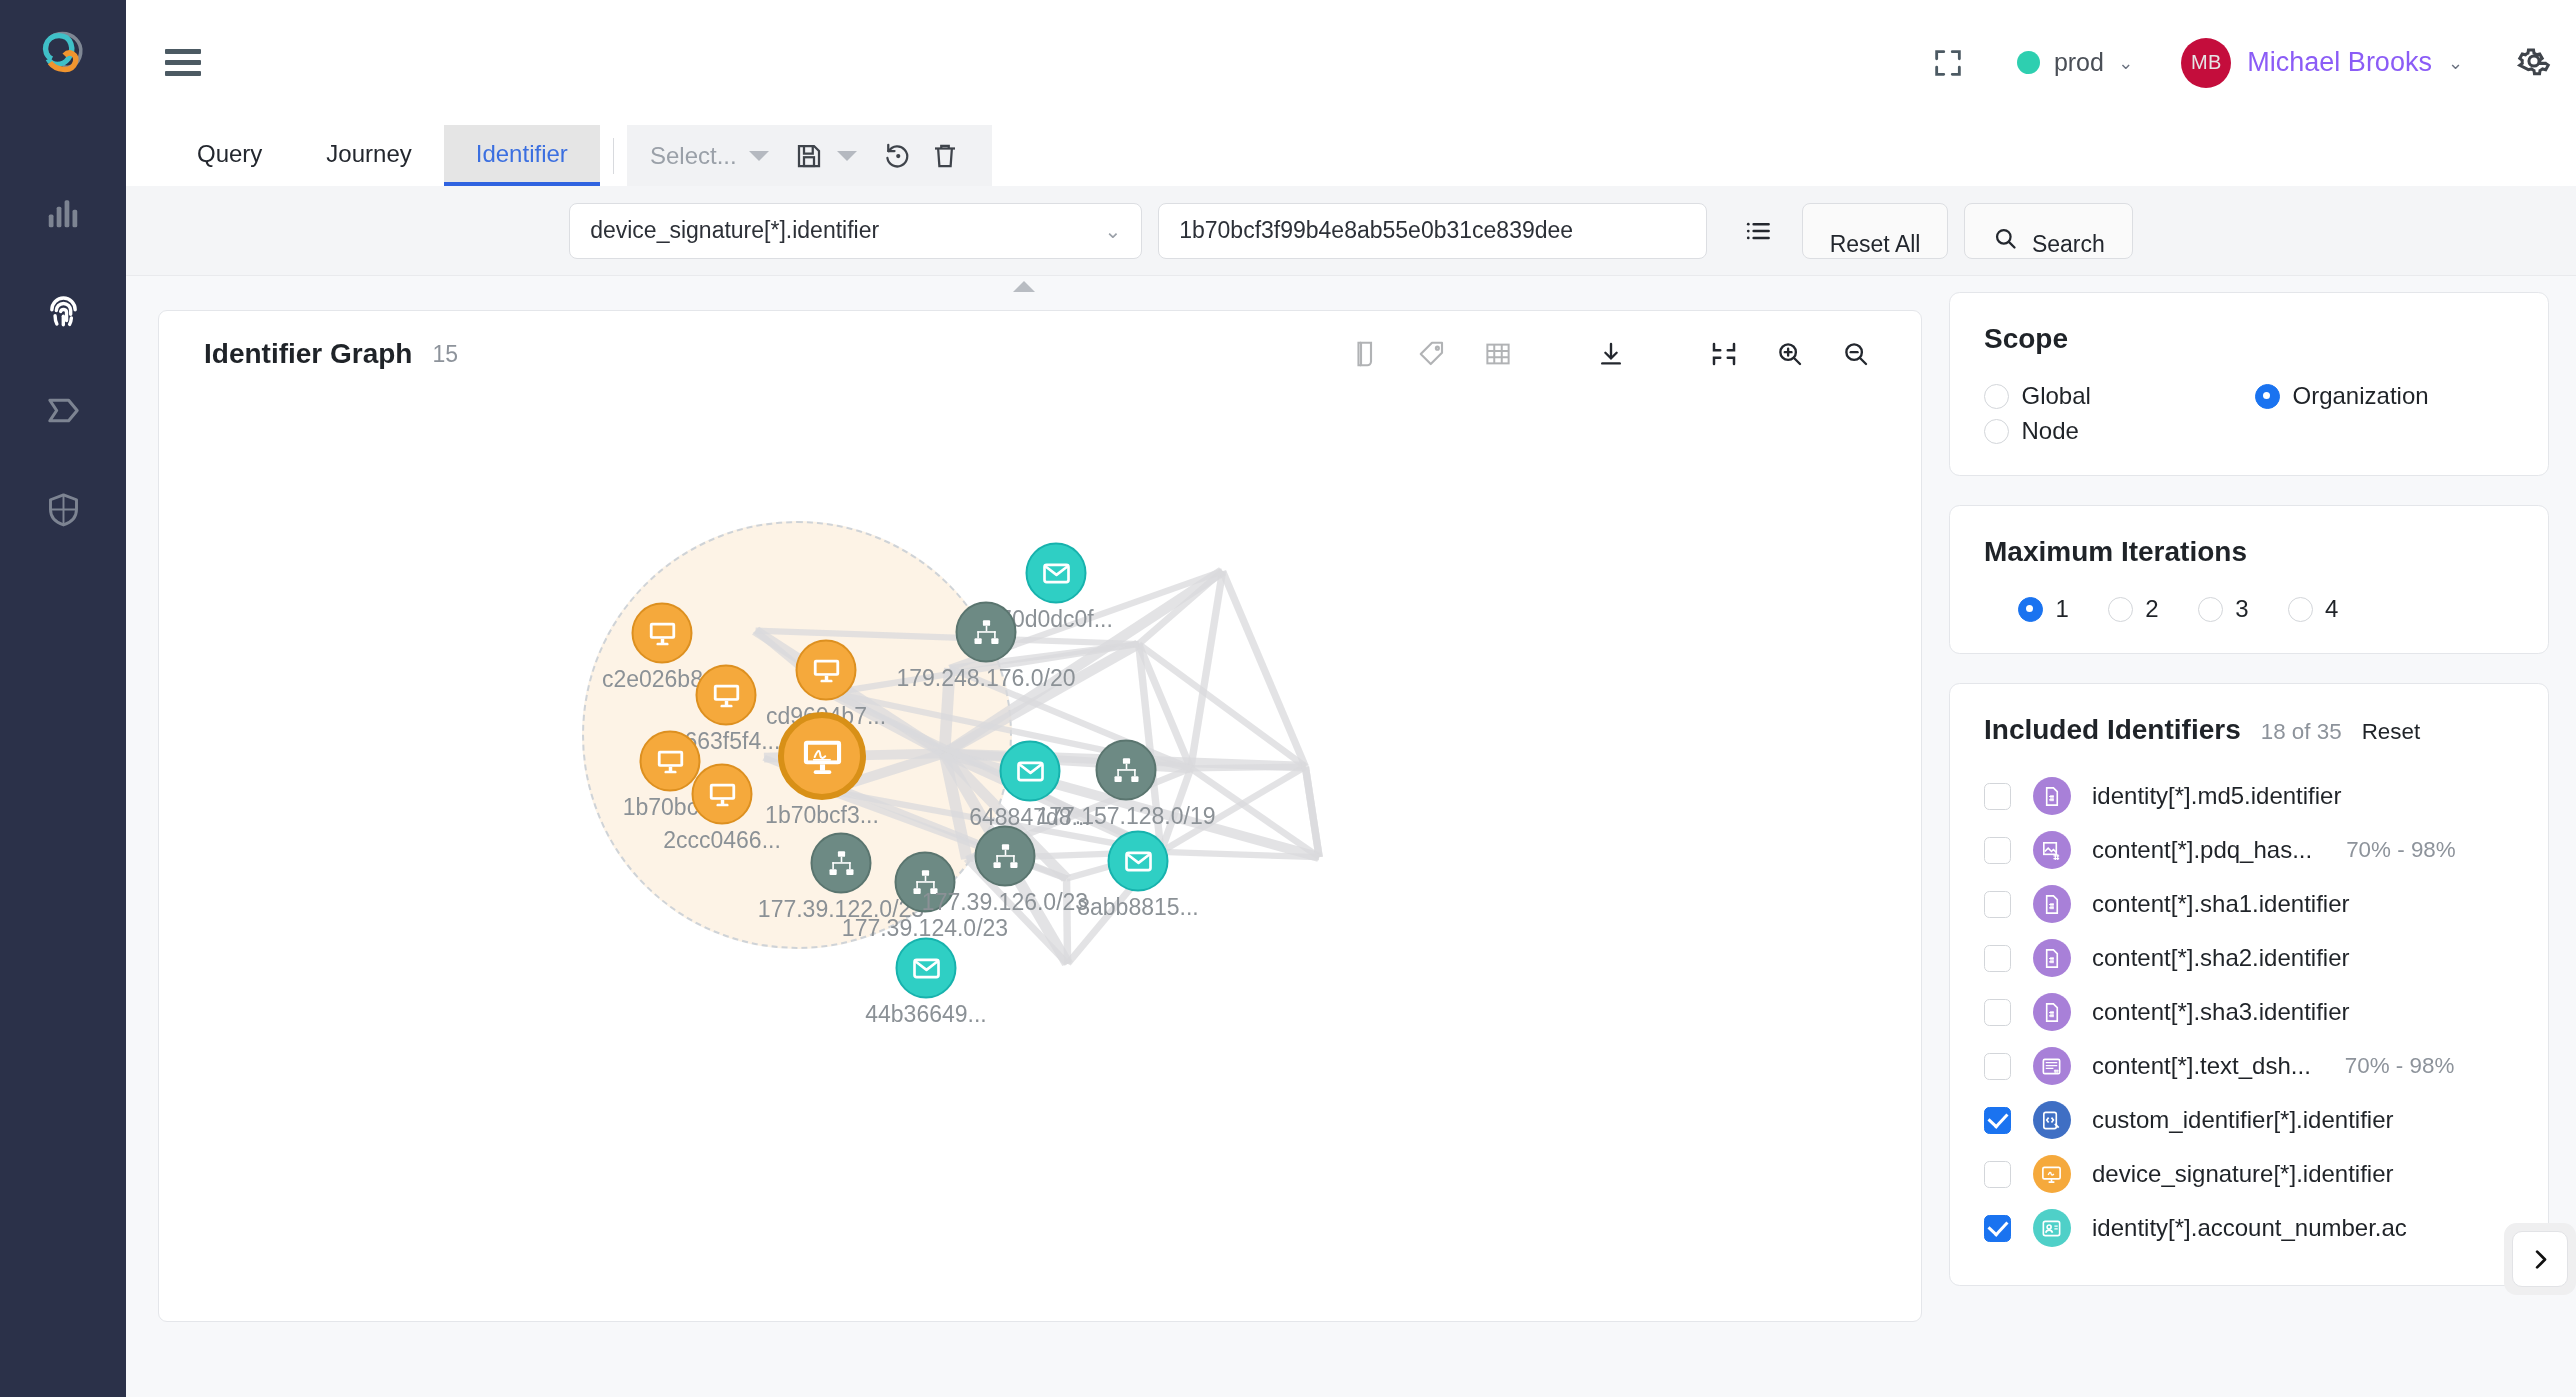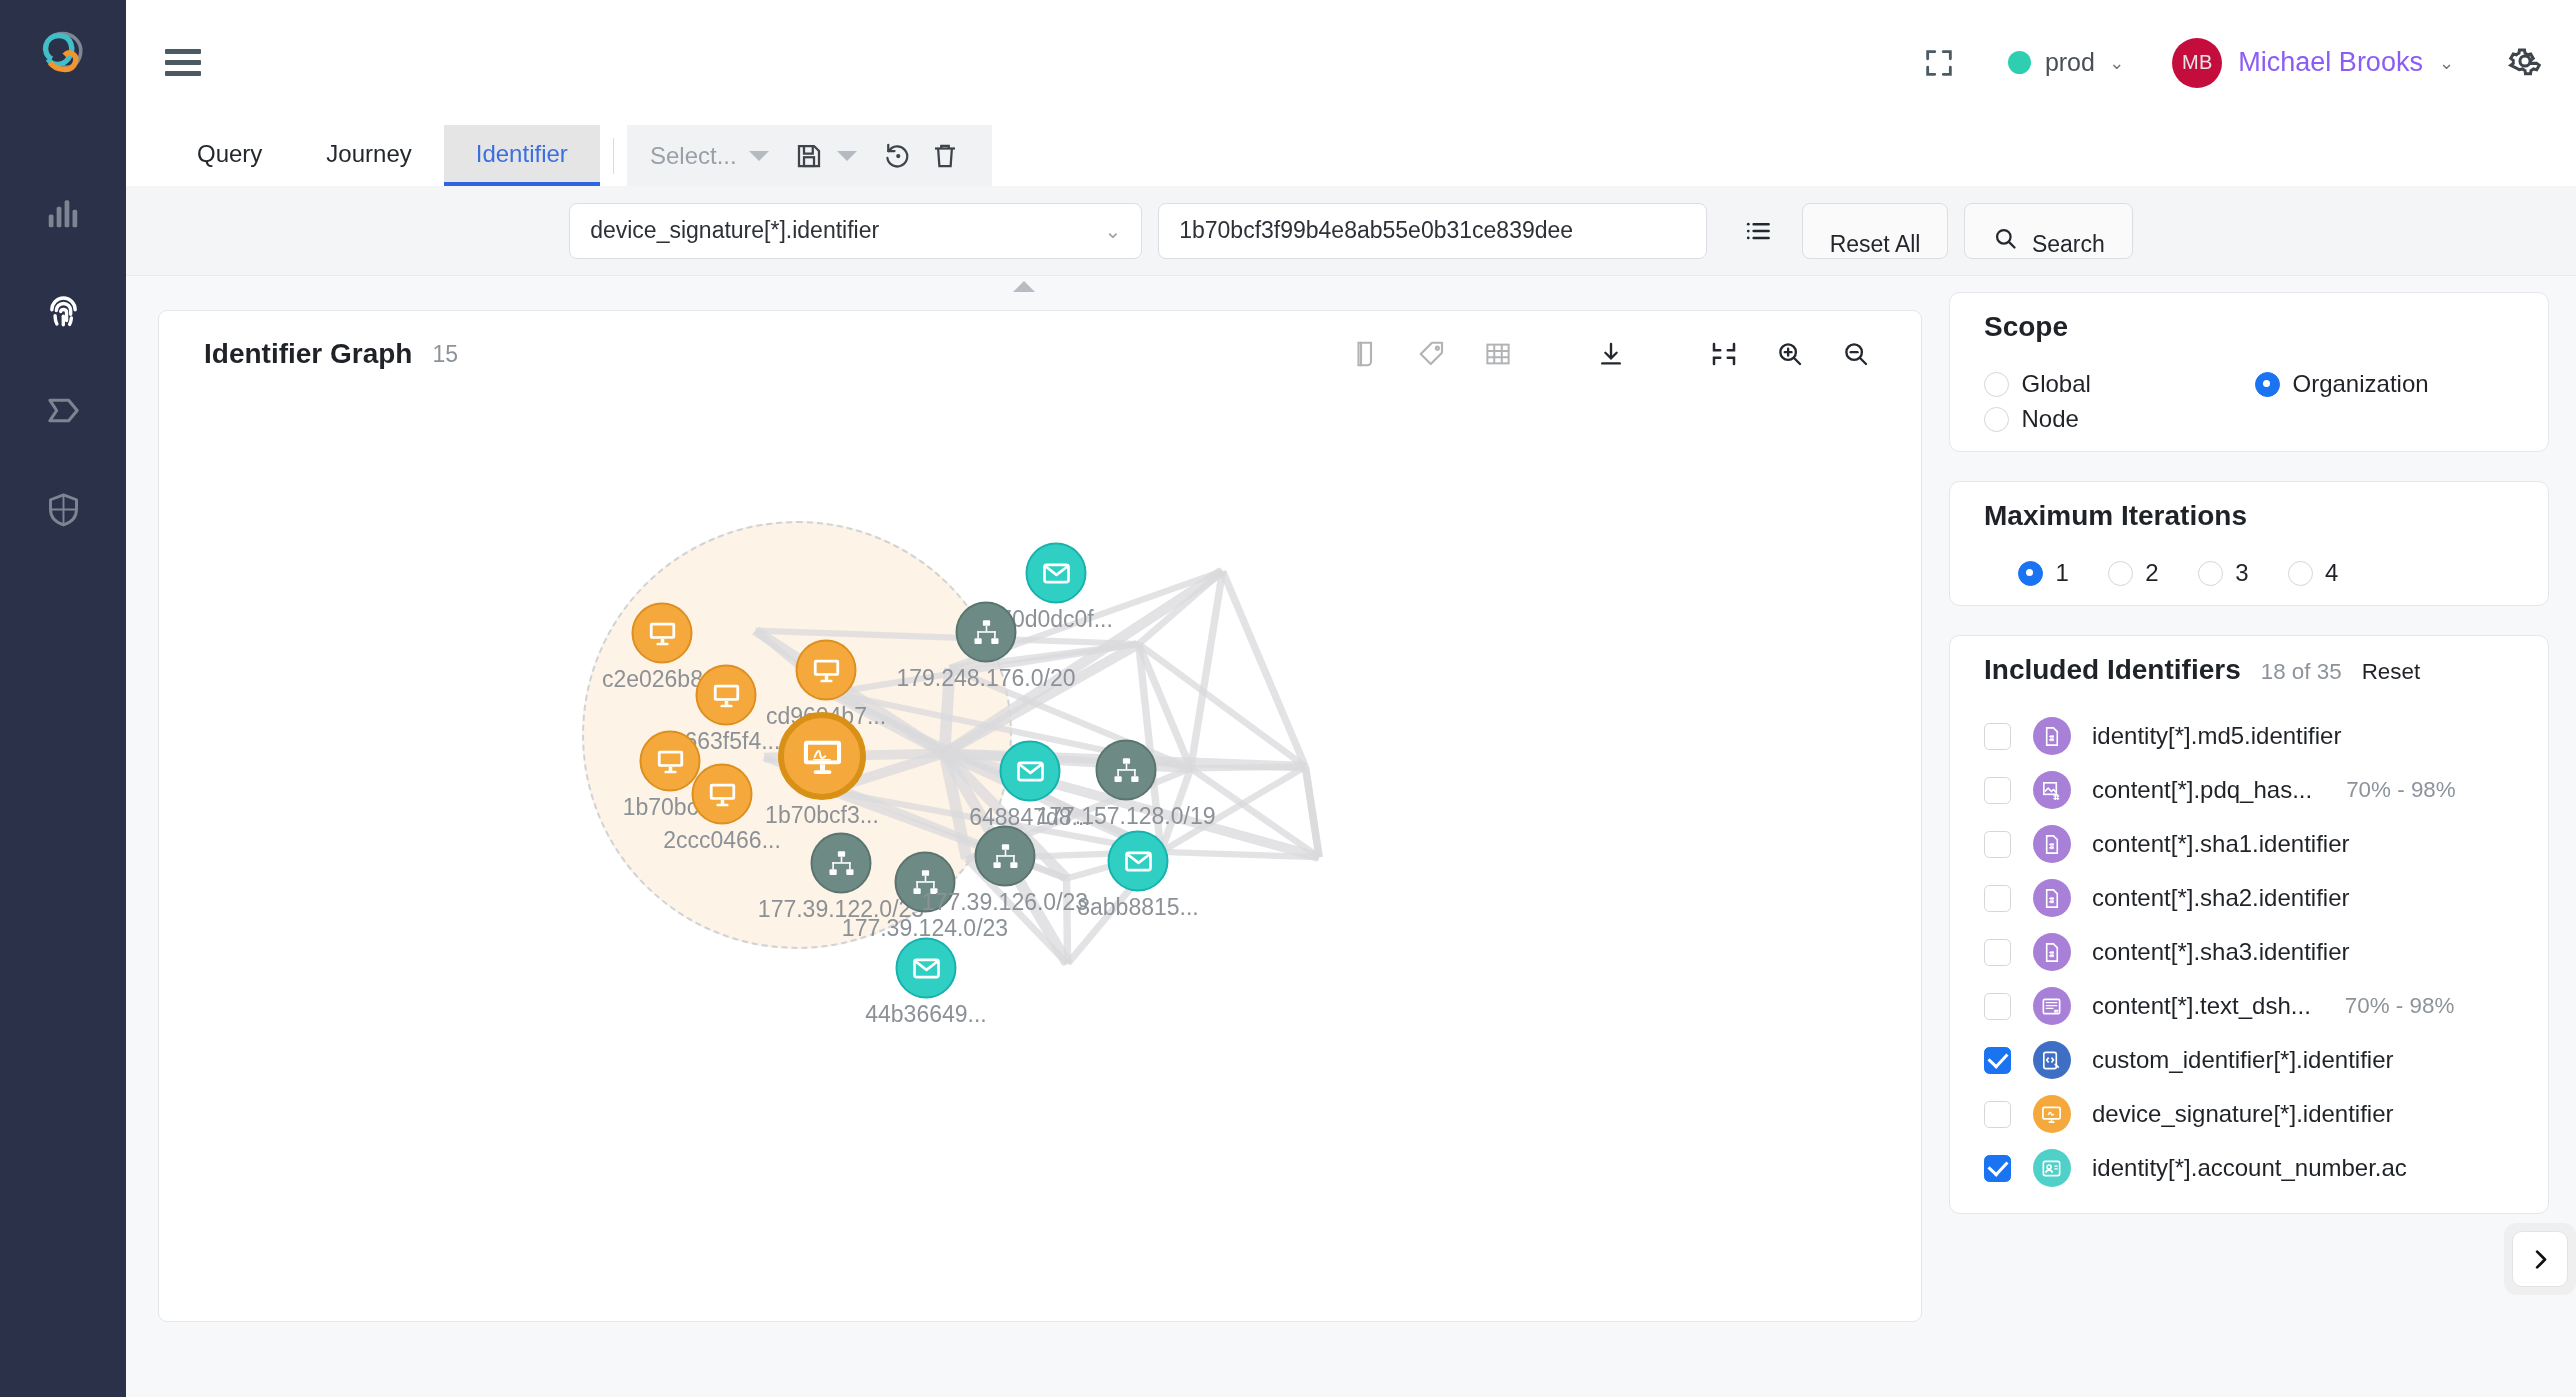--- a/index.html
+++ b/index.html
@@ -26,21 +26,21 @@
   }
   .rail-item svg { display: block; }
 
   
   .main { flex: 1; display: flex; flex-direction: column; min-width: 0; background: #f7f8fa; }
 
   
   .header {
     height: 125px; background: #ffffff;
     display: flex; align-items: center;
-    padding: 0 32px 0 39px;
+    padding: 0 23px 0 39px;
     flex: 0 0 125px;
   }
   .hamburger { width: 36px; cursor: pointer; display: flex; flex-direction: column; gap: 6.3px; }
   .hamburger i { display: block; height: 4.5px; background: #4c5a63; border-radius: 0.9px; }
   .header-spacer { flex: 1; }
   .hdr-btn { display: flex; align-items: center; justify-content: center; cursor: pointer; }
   .env-chip { display: flex; align-items: center; gap: 14.3px; margin-left: 52px; cursor: pointer; }
   .env-dot { width: 23px; height: 23px; border-radius: 50%; background: #2ecfb0; }
   .env-name { font-size: 25px; color: #4a4f57; }
   .caret { font-size: 18px; color: #6b7280; line-height: 1; }
@@ -155,21 +155,21 @@
   .n-orange .circ { background: #f5a93c; border: 2.7px solid #dd9020; }
   .n-orange.big .circ { background: #f5a93c; border: 6.3px solid #d89017; }
   .n-teal .circ { background: #2fcfc4; border: 2.7px solid #17b2ad; }
   .n-slate .circ { background: #6d8a84; border: 2.7px solid #5a756f; }
   .edges { position: absolute; inset: 0; width: 100%; height: 100%; }
 
   
   .right { width: 627px; flex: 0 0 627px; padding: 16px 27px 0 0; position: relative; }
   .panel {
     background: #fff; border: 0.9px solid #e4e6ea; border-radius: 10.7px;
-    padding: 18px 34px; margin-bottom: 29px;
+    padding: 30px 34px; margin-bottom: 29px;
   }
   .panel-title { font-size: 28px; font-weight: bold; color: #1f2328; }
   .panel-head { display: flex; align-items: baseline; gap: 20px; }
   .panel-sub { font-size: 22.4px; color: #8d939b; }
   .panel-action { font-size: 22.4px; color: #1f2328; cursor: pointer; }
   .radios { display: flex; flex-wrap: wrap; margin-top: 27px; gap: 12.5px 23px; }
   .radio { display: flex; align-items: center; gap: 12.5px; cursor: pointer; }
   .rdot {
     width: 25px; height: 25px; border-radius: 50%;
     border: 1.8px solid #d3d6da; background: #fff; flex: 0 0 25px;

